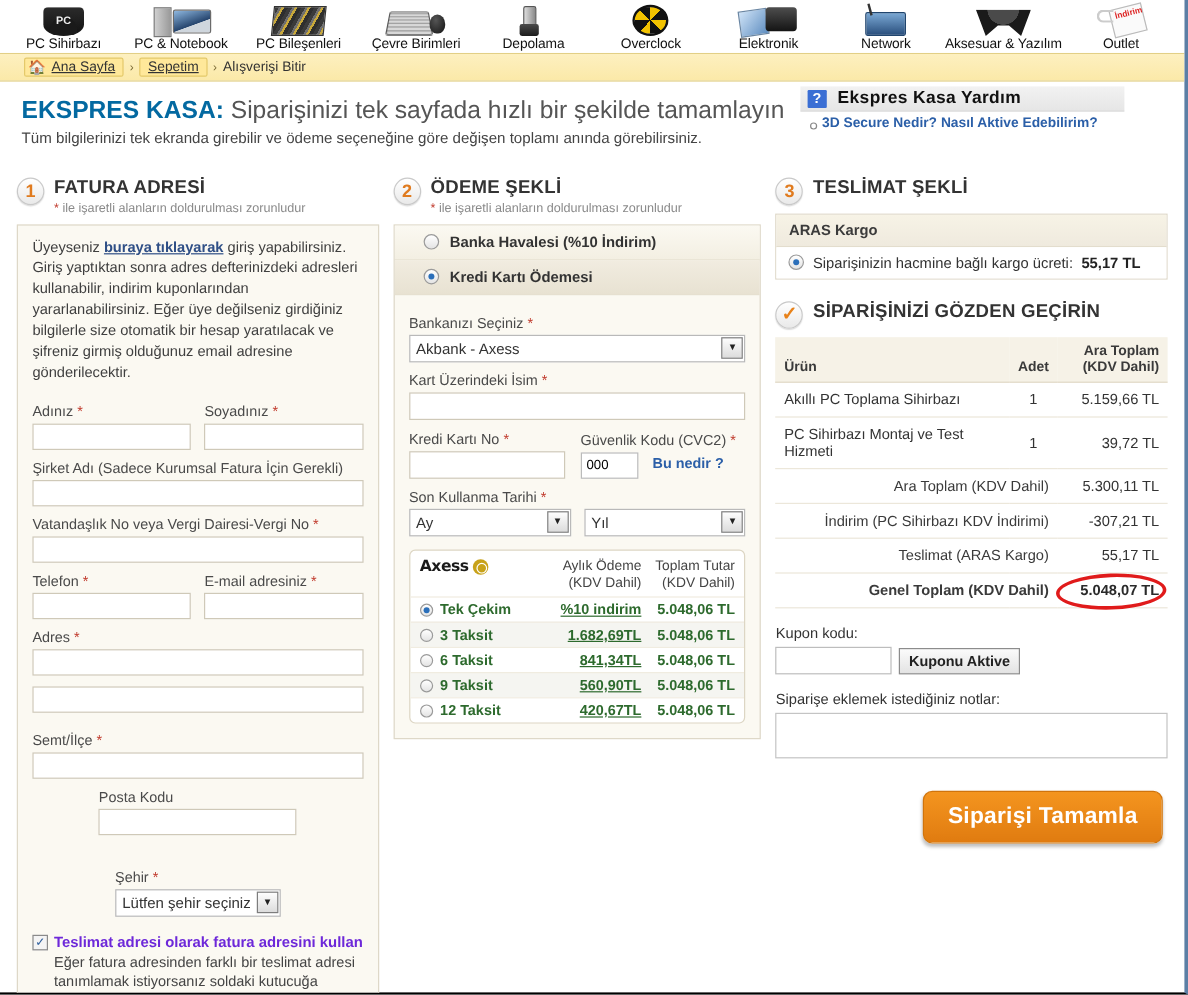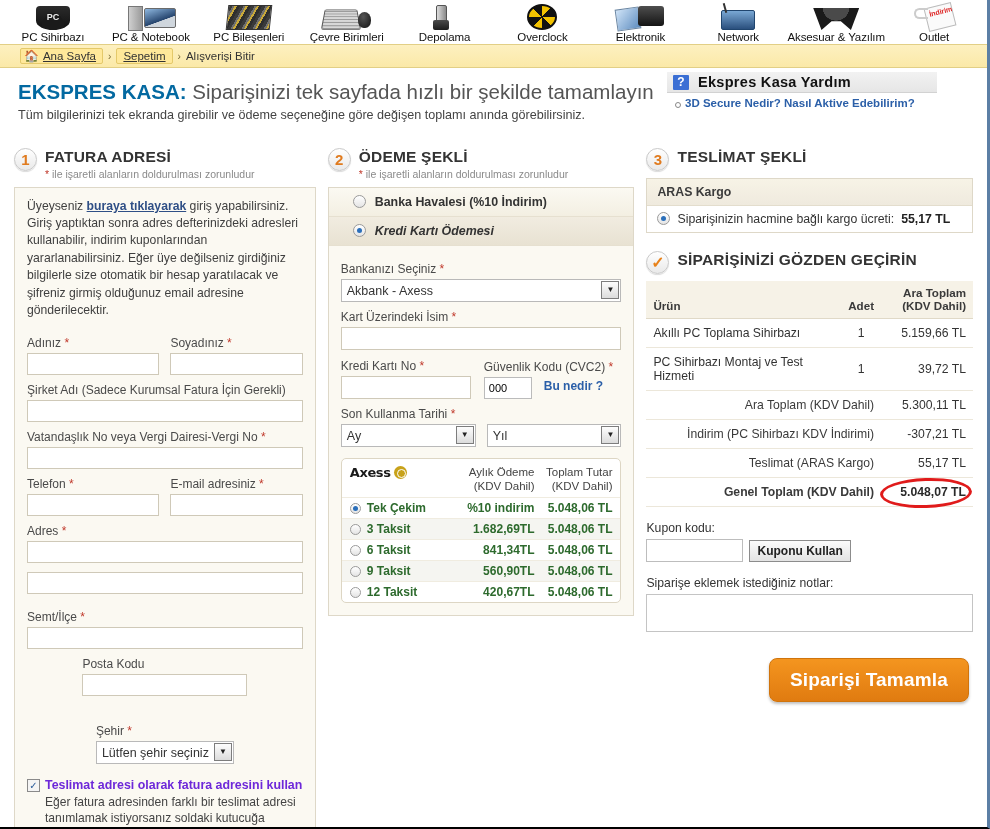--- a/index.html
+++ b/index.html
@@ -191,21 +191,21 @@
 
   
   .payopt {
     display:flex; align-items:center; gap:9px;
     padding:7px 24px;
     font-size:12.4px; font-weight:bold; color:#333;
     border-bottom:1px solid #e6e0d0;
     background:linear-gradient(#fbf9f2,#f3efe2);
     cursor:pointer;
   }
-  .payopt.sel2 { background:linear-gradient(#f1ece0,#e8e2d2);font-style:italic; }
+  .payopt.sel2 { background:linear-gradient(#f1ece0,#e8e2d2); }
   .radio {
     width:13px;height:13px;border-radius:50%;
     border:1px solid #9a9a9a; background:linear-gradient(#fff,#e4e4e4);
     flex:0 0 auto; position:relative;
   }
   .radio.on:after{
     content:""; position:absolute; left:3px; top:3px; width:5px; height:5px;
     border-radius:50%; background:#2b6fba;
   }
   .paybody { padding:8px 12px 12px 12px; }
@@ -231,21 +231,21 @@
   .axess-mark { width:13px;height:13px;border-radius:50%;background:#c8a21a; position:relative;}
   .axess-mark:after{content:"";position:absolute;left:3px;top:3px;width:7px;height:7px;border-radius:50%;border:1px solid #fff;}
   .insthead .hcol { width:78px; text-align:right; font-size:11.5px; color:#444; line-height:1.25; }
   .instrow {
     display:flex; align-items:center;
     padding:3px 8px; font-size:12px;
     border-top:1px solid #f0ece0;
   }
   .instrow:nth-child(odd) { background:#f5f5f1; }
   .instrow .nm { flex:1; font-weight:bold; color:#2d6a2d; display:flex; align-items:center; gap:6px;}
-  .instrow .v1 { width:78px; text-align:right; font-weight:bold; color:#2d6a2d; }
+  .instrow .v1 { width:78px; text-align:right; font-weight:bold; color:#2d6a2d;text-decoration:underline; }
   .instrow .v2 { width:78px; text-align:right; font-weight:bold; color:#2d6a2d; }
   .radio.sm { width:11px;height:11px; }
   .radio.sm.on:after{ left:2px; top:2px; width:5px;height:5px; }
 
   
   .shipbox { border:1px solid #ded8c8; }
   .shiphead { background:linear-gradient(#f7f3e6,#efeade); padding:6px 10px; font-size:12.3px; font-weight:bold; color:#3b3b3b; border-bottom:1px solid #e3ddcd;}
   .shiprow { background:#fff; padding:6px 10px; font-size:12.3px; color:#333; display:flex; align-items:center; gap:7px;}
   .shiprow b { color:#222; }
 
@@ -660,21 +660,21 @@
                 <span class="ellipse"></span>
               </span>
             </td>
           </tr>
         </tbody>
       </table>
 
       <div class="couponlbl">Kupon kodu:</div>
       <div class="couponrow">
         <input class="coupon-input" style="">
-        <button class="coupon-btn">Kuponu Kullan</button>
+        <button class="coupon-btn">Kuponu Aktive</button>
       </div>
 
       <div class="noteslbl">Siparişe eklemek istediğiniz notlar:</div>
       <textarea class="notes" style=""></textarea>
 
       <div class="finishwrap">
         <button class="finishbtn">Siparişi Tamamla</button>
       </div>
     </div>
   </div>

